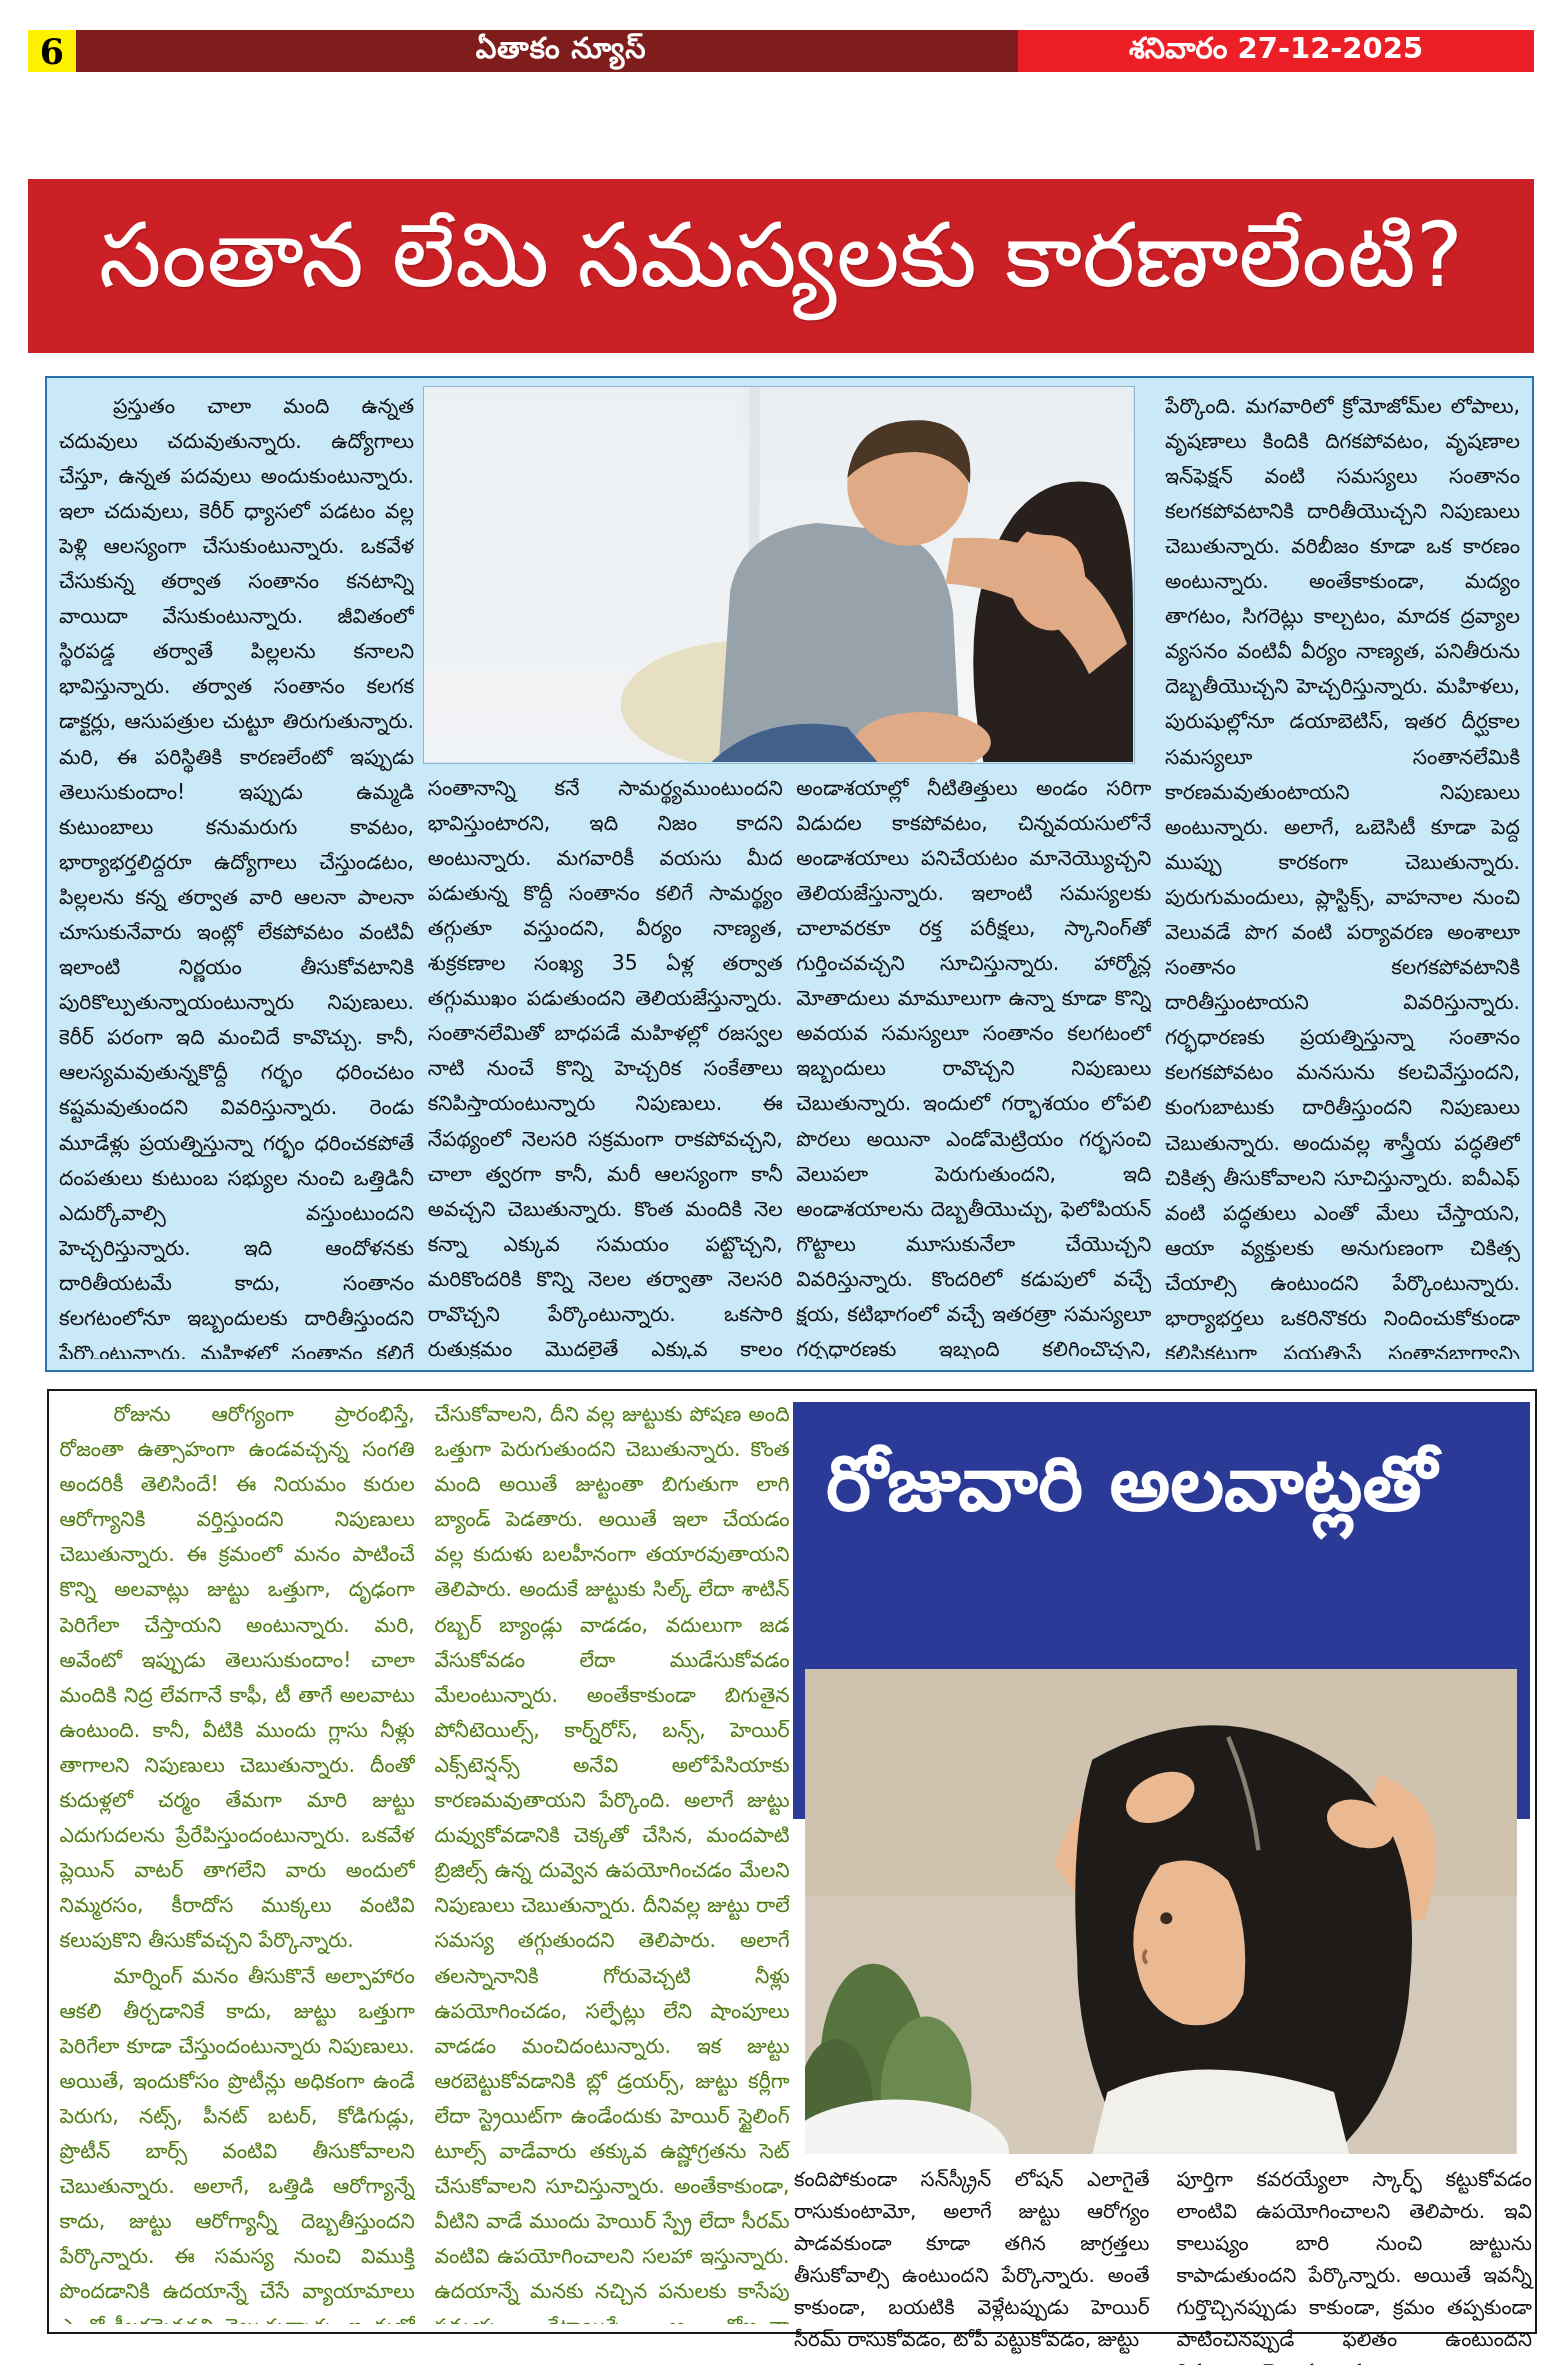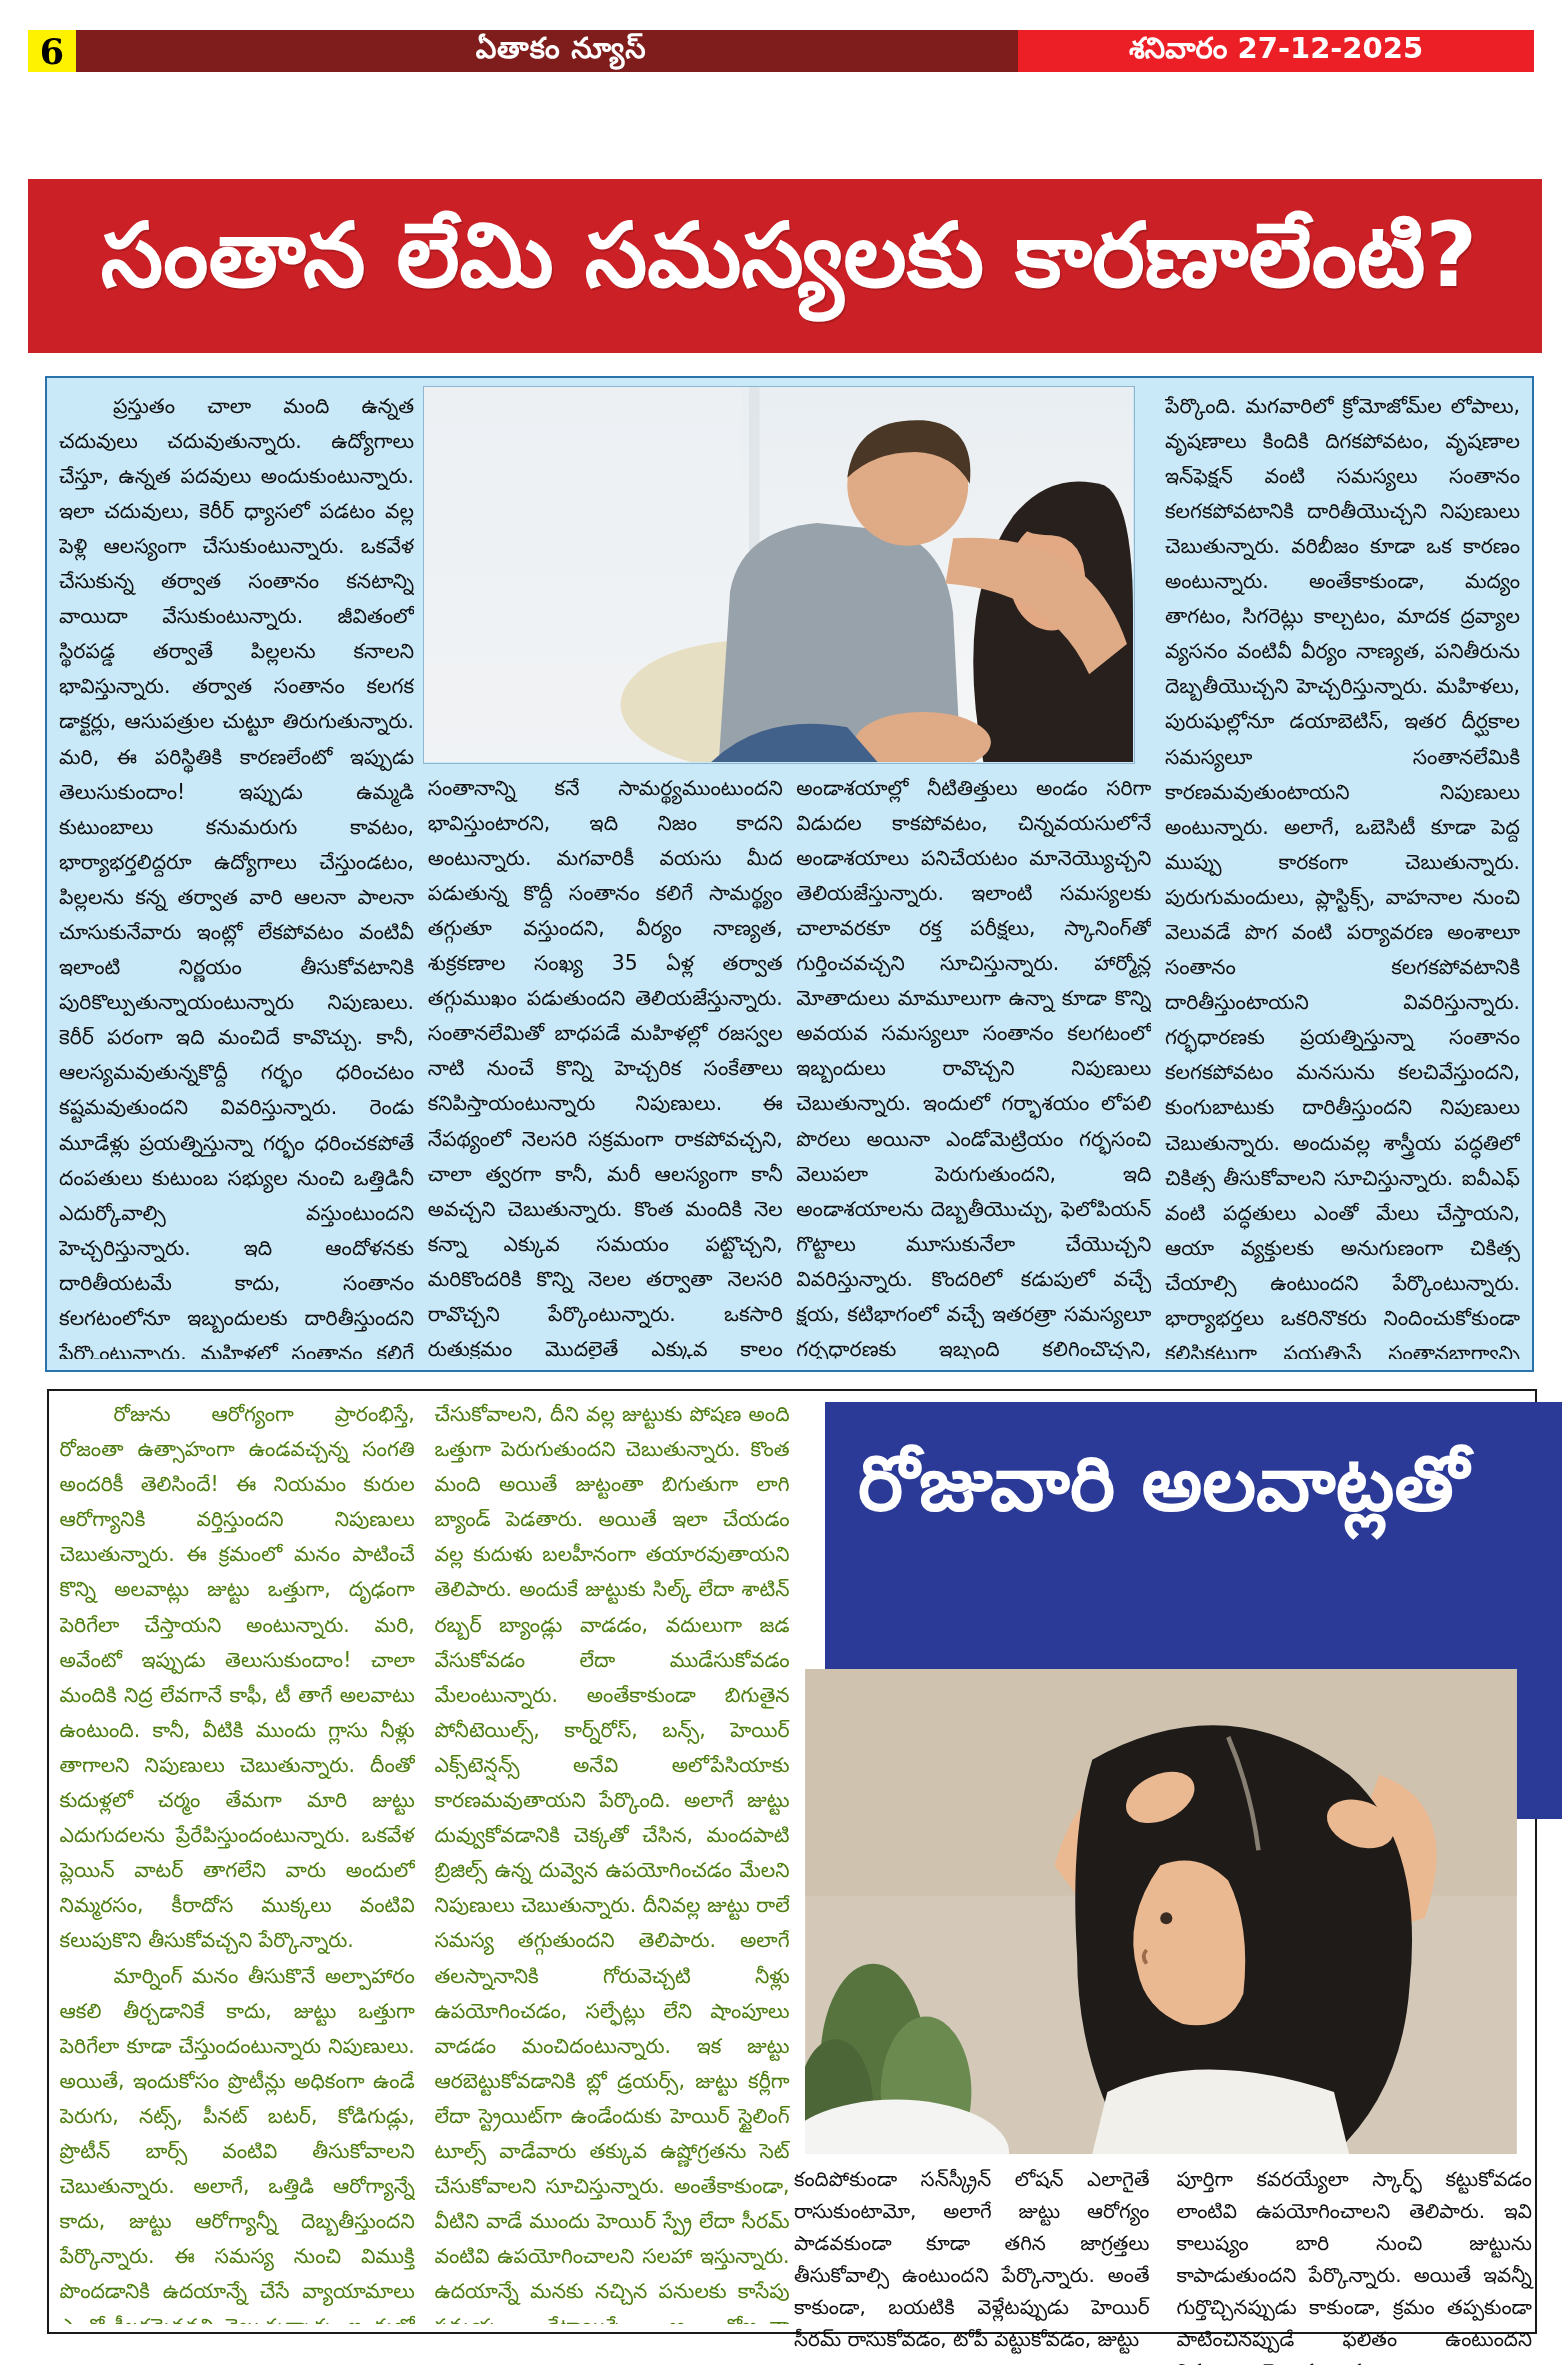--- a/index.html
+++ b/index.html
@@ -10,42 +10,42 @@
   .header{position:absolute;top:30px;left:28px;width:1506px;height:42px;display:flex;}
   .pagenum{width:48px;background:#fff200;color:#000;display:flex;align-items:center;justify-content:center;
            font-family:"DejaVu Serif",serif;font-weight:bold;font-size:35px;}
   .masthead{flex:1;background:#7f1d1d;color:#fff;display:flex;align-items:center;justify-content:center;
             font-size:29px;font-weight:bold;letter-spacing:0.8px;padding-left:28px;}
   .datebox{width:516px;background:#ed1f26;color:#fff;display:flex;align-items:center;justify-content:center;
            font-size:29px;font-weight:bold;}
 
   
   .banner1{position:absolute;top:179px;left:28px;width:1506px;height:174px;background:#cb2026;color:#fff;
-           display:flex;align-items:center;justify-content:center;font-size:89px;font-weight:bold;
-           text-shadow:1.5px 1.5px 0 rgba(0,0,0,.15);white-space:nowrap;padding-left:8px;}
+           display:flex;align-items:center;justify-content:center;font-size:89px;font-weight:normal;
+           text-shadow:1.5px 1.5px 0 rgba(0,0,0,.15);white-space:nowrap;}
 
   
   .article1{position:absolute;top:376px;left:45px;width:1489px;height:996px;background:#c9e9f8;
             border:2.3px solid #2a72ae;box-sizing:border-box;padding:10.6px 12px;}
   .cols1{display:flex;gap:13.6px;height:100%;}
   .acol{flex:1;text-align:justify;font-size:20.4px;line-height:1.72;overflow:hidden;color:#101010;}
   .acol p{margin:0;}
   .pad-photo{padding-top:382px;}
   .indent{text-indent:54px;}
   .photo1{position:absolute;left:376px;top:7.6px;width:712px;height:378px;border:1.5px solid #8fb6cd;
           box-sizing:border-box;overflow:hidden;}
 
   
   .article2{position:absolute;top:1389px;left:47px;width:1490px;height:945px;background:#fff;
             border:2.3px solid #1a1a1a;box-sizing:border-box;}
   .bcols{position:absolute;left:10.6px;top:6px;width:730px;height:927px;display:flex;gap:19.7px;overflow:hidden;}
   .bcol{flex:1;text-align:justify;font-size:20.4px;line-height:1.72;overflow:hidden;color:#4d7c0f;}
   .bcol p{margin:0;}
   .banner2{position:absolute;left:744px;top:10.6px;width:737px;height:417px;background:#2b3a96;color:#fff;
-           box-sizing:border-box;padding:27px 33px;font-size:76px;font-weight:bold;line-height:1.45;margin-left:32px;}
+           box-sizing:border-box;padding:27px 33px;font-size:76px;font-weight:bold;line-height:1.45;}
   .banner2 .l{white-space:nowrap;}
   .photo2{position:absolute;left:756px;top:278px;width:712px;height:485px;overflow:hidden;z-index:2;}
   .caption{position:absolute;left:745px;top:772px;width:738px;display:flex;gap:27px;
            font-size:20px;line-height:1.6;text-align:justify;}
   .caption div{flex:1;}
 </style>
 </head>
 <body>
 
 <div class="page">

